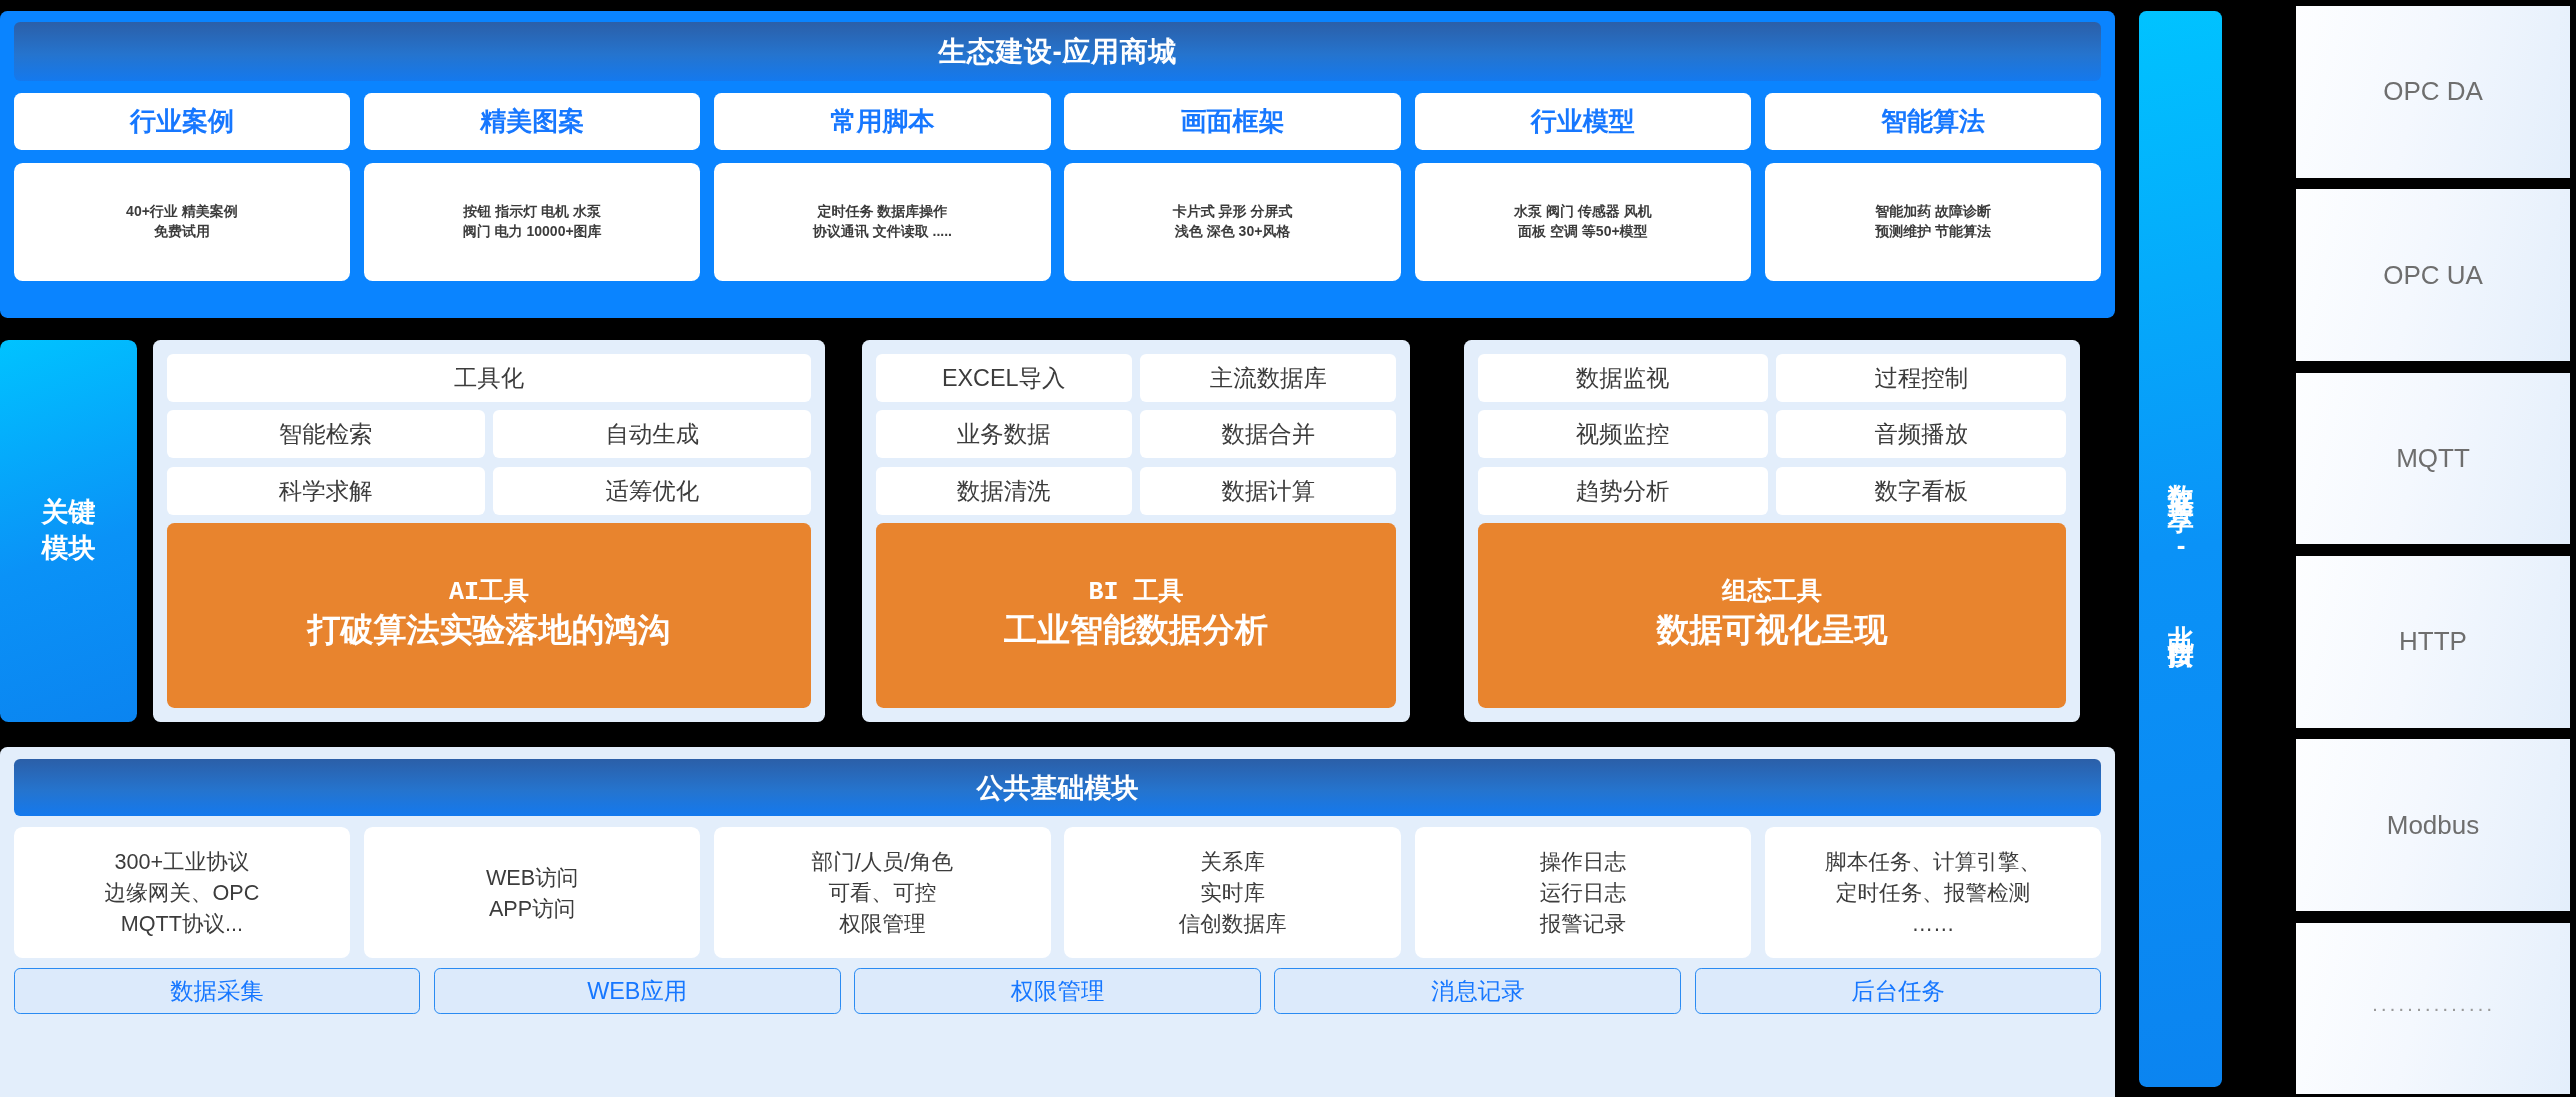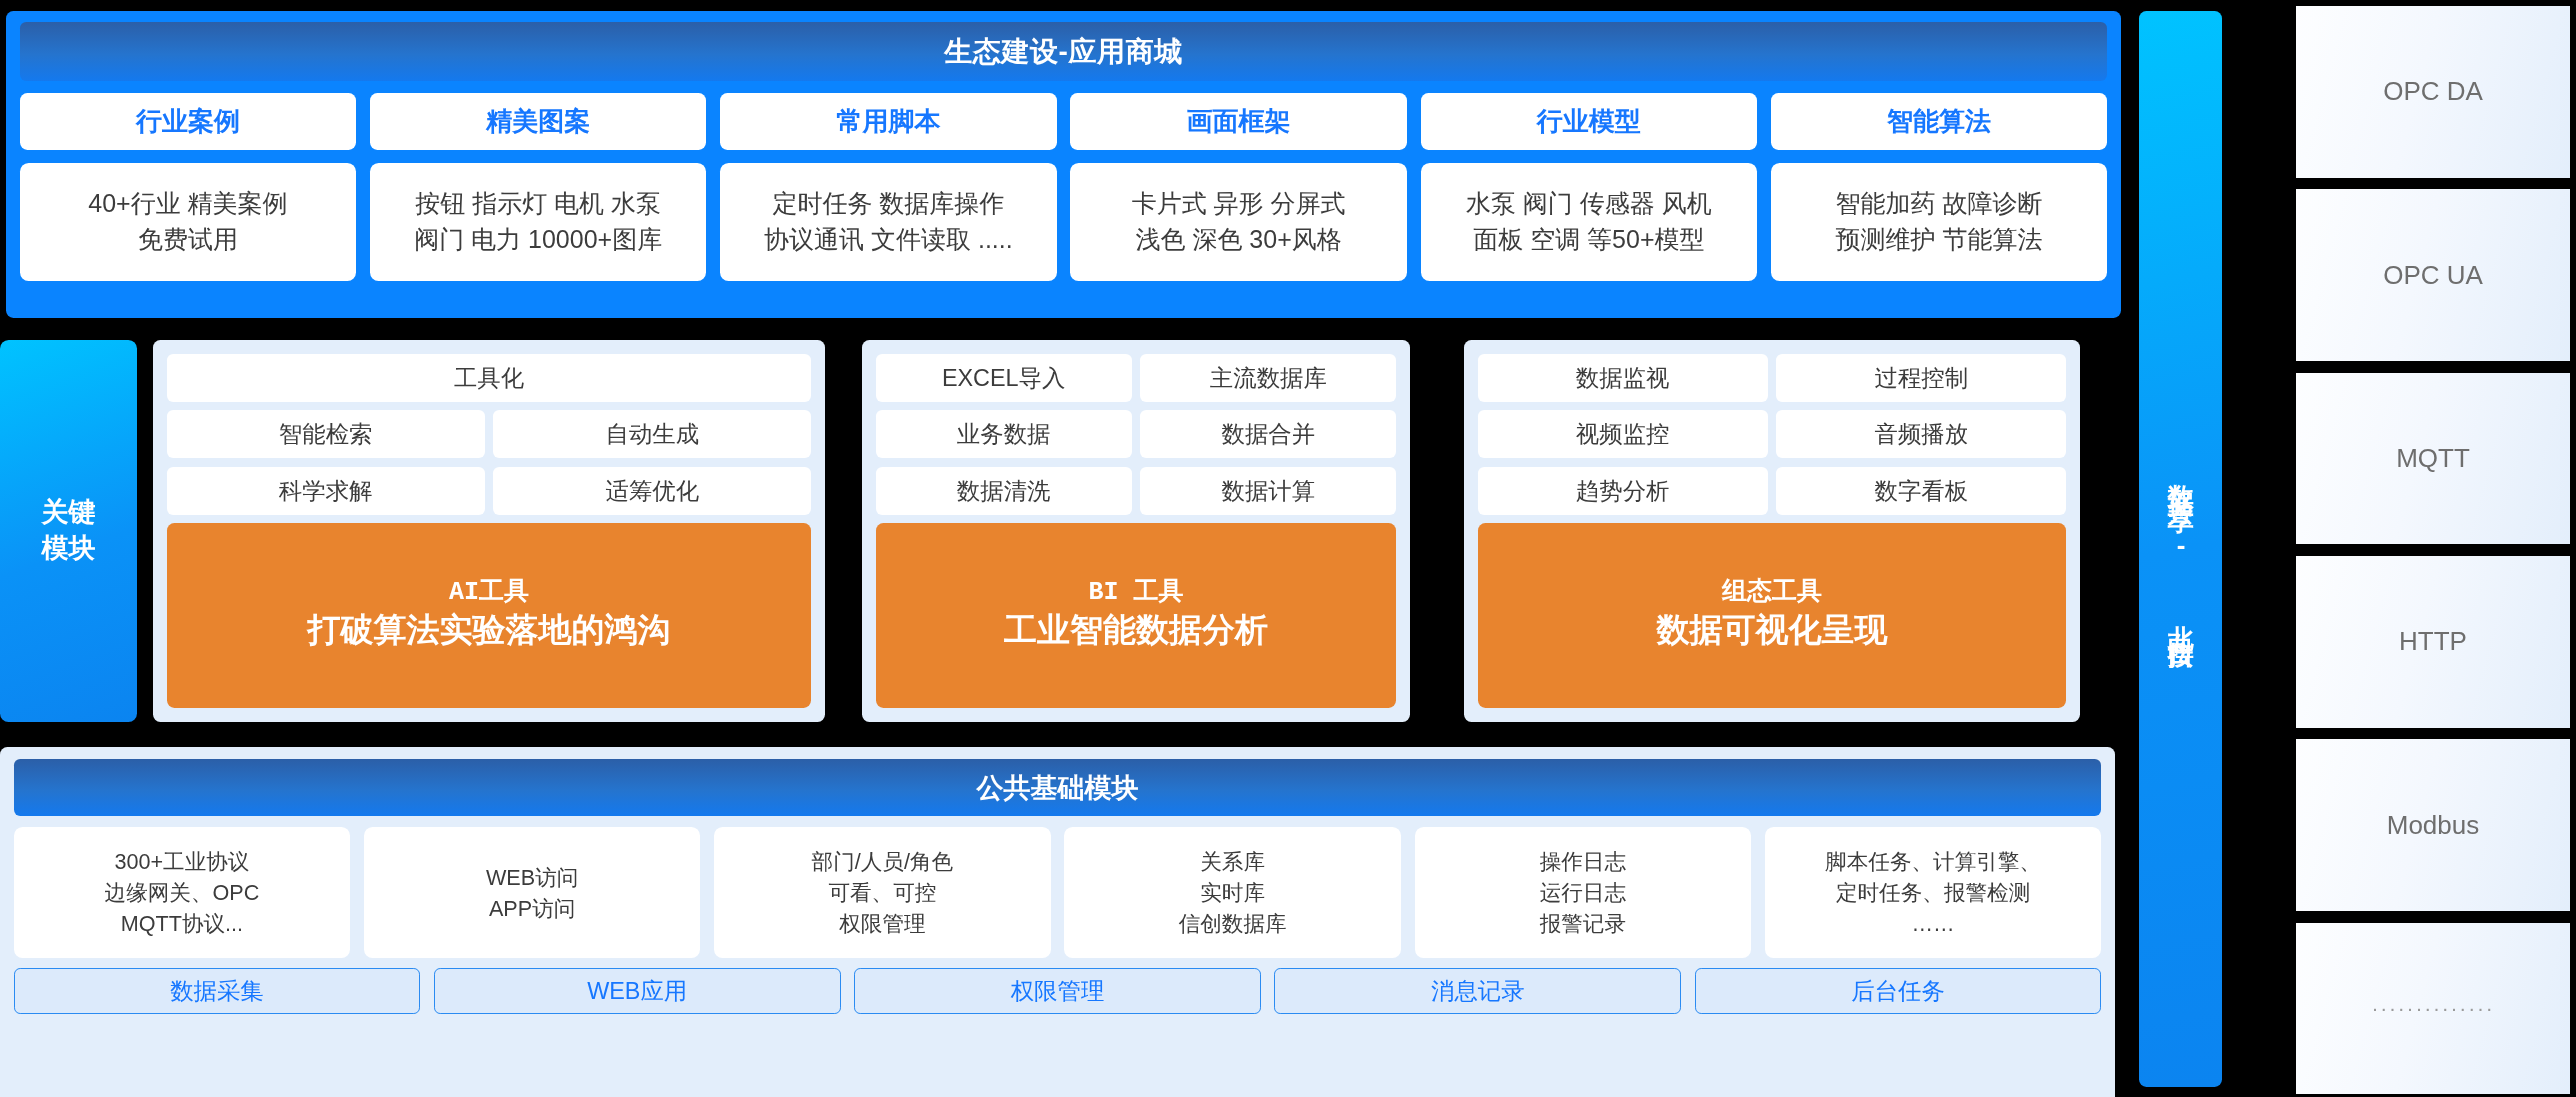--- a/index.html
+++ b/index.html
@@ -13,21 +13,21 @@
   #root { position: relative; width: 2576px; height: 1098px; background: #000; }
 
   
   #main-column {
     position: absolute; left: 0; top: 0;
     width: 2115px; height: 1098px;
   }
 
   
   .eco-panel {
-    position: absolute; left: 6px; top: 11px;
+    position: absolute; left: 0; top: 11px;
     width: 2115px; height: 307px;
     background: #0A84FF;
     border-radius: 7.4px;
     padding: 11px 13.6px;
   }
   .eco-title-bar {
     height: 59px;
     border-radius: 6.2px;
     background: linear-gradient(180deg, #2B5FA8 0%, #2574CE 55%, #1479EE 100%);
     display: flex; align-items: center; justify-content: center;
@@ -42,22 +42,23 @@
     flex: 1; height: 57px; background: #ffffff; border-radius: 7.4px;
     display: flex; align-items: center; justify-content: center;
   }
   .eco-tab span { color: #1677FF; font-size: 26px; font-weight: bold; }
   .eco-card {
     flex: 1; height: 118px; background: #ffffff; border-radius: 8.6px;
     display: flex; flex-direction: column; align-items: center; justify-content: center;
     padding: 0 6.2px;
   }
   .eco-card .ln {
-    color: #3C3C3C; font-size: 25px; line-height: 1.42; text-align: center;
+    color: #3C3C3C; font-size: 14px; line-height: 1.42; text-align: center;
     white-space: nowrap;
+    font-weight: bold;
   }
 
   
   #key-row {
     position: absolute; left: 0; top: 340px;
     width: 2115px; height: 382px;
     display: flex; align-items: stretch;
   }
   .key-sidebar {
     width: 137px; flex: 0 0 137px;

